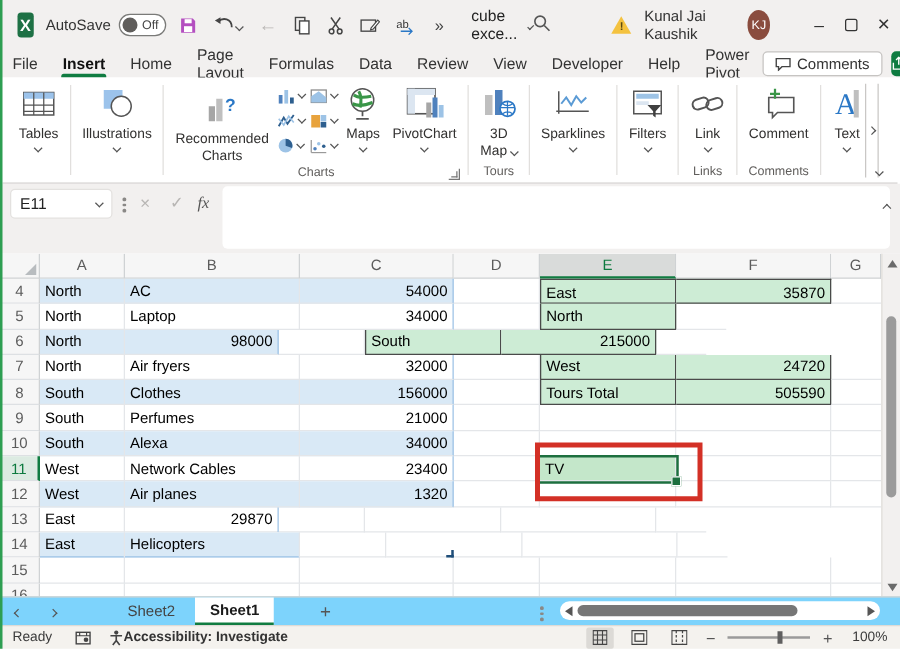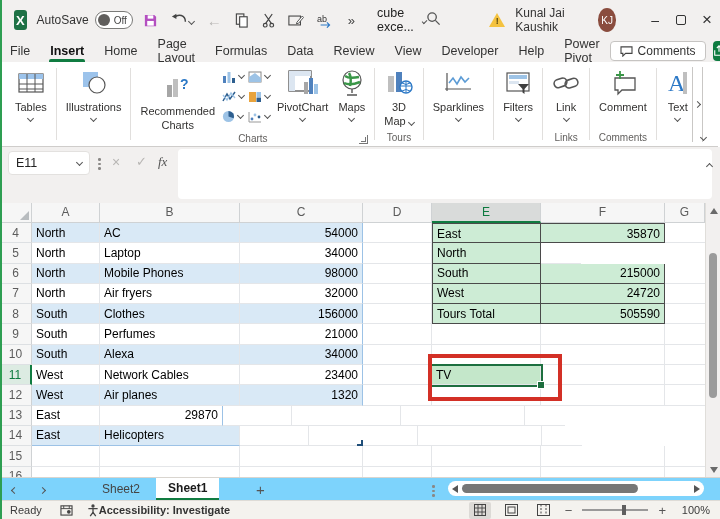--- a/index.html
+++ b/index.html
@@ -345,42 +345,42 @@
                 <path d="M1 11 V1 M1 11 H13" stroke="#999" stroke-width="1"></path>
                 <circle cx="4" cy="8" r="1.4" fill="#4f81bd"></circle>
                 <circle cx="7" cy="4" r="1.4" fill="#9dc3e6"></circle>
                 <circle cx="11" cy="6" r="1.4" fill="#2e5f8f"></circle>
               </svg>
               <span class="chev"></span>
           </span>
         </div>
         <div class="bigbtn">
           <span class="ic">
+            <svg width="26" height="28" viewBox="0 0 26 28">
+                <circle cx="13" cy="11" r="9" fill="#fff" stroke="#555" stroke-width="1.2"></circle>
+                <path d="M6 7 q4 3 14 1 M5 14 q6 3 16 -1" stroke="#3a9648" stroke-width="2.5" fill="none"></path>
+                <path d="M10 4 q3 5 1 13" stroke="#3a9648" stroke-width="2.5" fill="none"></path>
+                <path d="M13 20 v4 M8 26 h10" stroke="#555" stroke-width="1.4"></path>
+              </svg>
+          </span>
+          <span class="lbl">Maps</span>
+            <span class="chev"></span>
+        </div>
+        <div class="bigbtn">
+          <span class="ic">
             <svg width="30" height="26" viewBox="0 0 30 26">
                 <rect x="1" y="1" width="22" height="20" fill="#fff" stroke="#555" stroke-width="1.3"></rect>
                 <rect x="1" y="1" width="22" height="5" fill="#dce6f1"></rect>
                 <rect x="1" y="1" width="6" height="20" fill="#dce6f1"></rect>
                 <rect x="16" y="12" width="4" height="12" fill="#a6a6a6"></rect>
                 <rect x="21" y="8" width="4" height="16" fill="#4f81bd"></rect>
                 <rect x="26" y="14" width="4" height="10" fill="#9dc3e6"></rect>
               </svg>
           </span>
           <span class="lbl">PivotChart</span>
-            <span class="chev"></span>
-        </div>
-        <div class="bigbtn">
-          <span class="ic">
-            <svg width="26" height="28" viewBox="0 0 26 28">
-                <circle cx="13" cy="11" r="9" fill="#fff" stroke="#555" stroke-width="1.2"></circle>
-                <path d="M6 7 q4 3 14 1 M5 14 q6 3 16 -1" stroke="#3a9648" stroke-width="2.5" fill="none"></path>
-                <path d="M10 4 q3 5 1 13" stroke="#3a9648" stroke-width="2.5" fill="none"></path>
-                <path d="M13 20 v4 M8 26 h10" stroke="#555" stroke-width="1.4"></path>
-              </svg>
-          </span>
-          <span class="lbl">Maps</span>
             <span class="chev"></span>
         </div>
       </div>
       <div class="glabel">
         <span>Charts</span>
         <span class="launcher"></span>
       </div>
     </div>
     <div class="gsep"></div>
 
@@ -526,21 +526,20 @@
       <div class="c w2">Laptop</div>
       <div class="c w3 num tedge">34000</div>
       <div class="c w4"></div>
       <div class="c w5 sum sumL">North</div>
       <div class="c w7"></div>
     </div>
 
     <div class="grow">
       <div class="c w0 rh">6</div>
       <div class="c w1 band">North</div>
-      <div class="c w2 band">Mobile Phones</div>
       <div class="c w3 band num tedge">98000</div>
       <div class="c w4"></div>
       <div class="c w5 sum sumL">South</div>
       <div class="c w6 sum num">215000</div>
       <div class="c w7"></div>
     </div>
 
     <div class="grow">
       <div class="c w0 rh">7</div>
       <div class="c w1">North</div>

